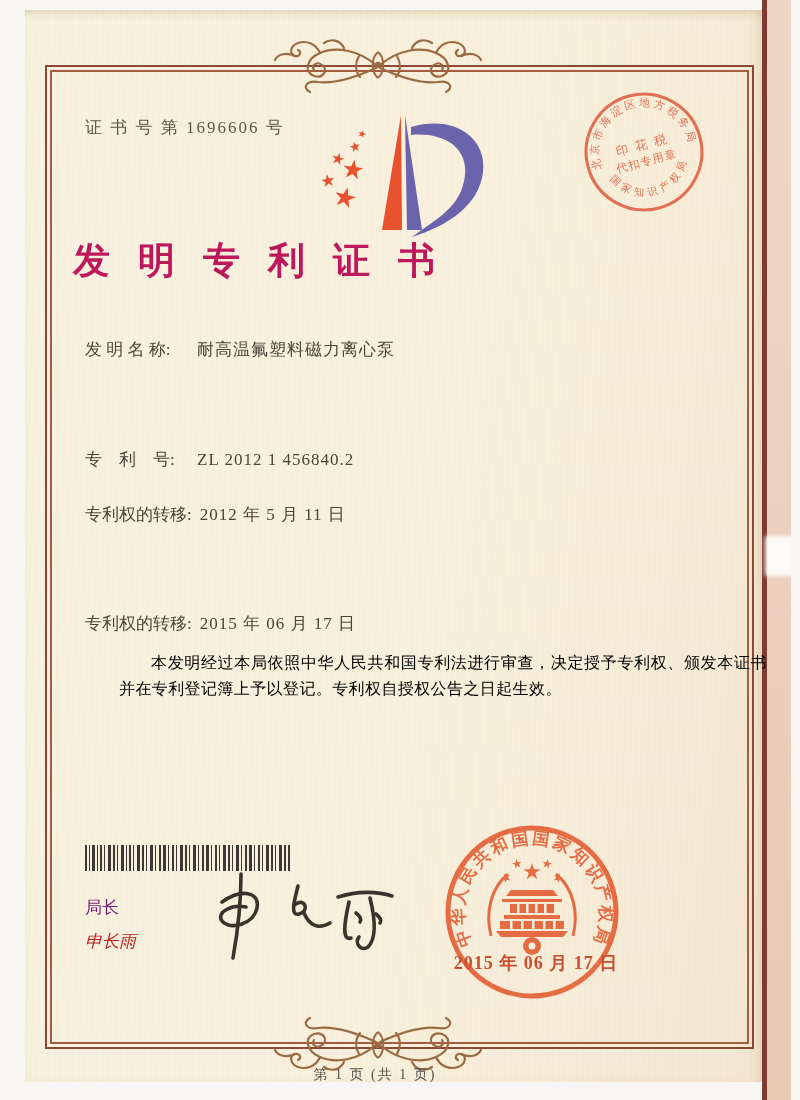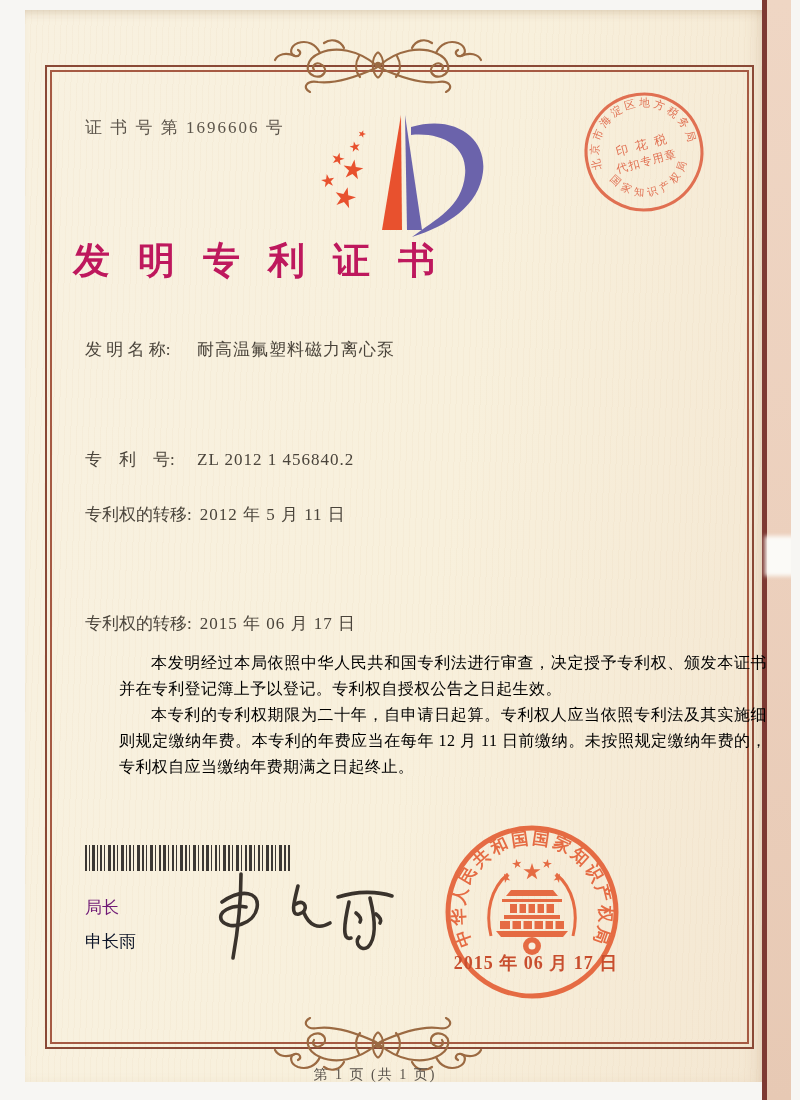--- a/index.html
+++ b/index.html
@@ -40,21 +40,21 @@
   .flabel{display:inline-block;min-width:104px;}
   .fvalue{margin-left:8px;letter-spacing:1px;}
 
   .body-text{position:absolute;left:84px;top:650px;width:648px;font-size:16px;line-height:1.62;
     color:#000000;text-align:justify;margin-left:35px;}
   .body-text p{margin:0;text-indent:2em;letter-spacing:0.4px;}
 
   .barcode{position:absolute;left:85px;top:845px;width:205px;height:26px;}
 
   .director-title{position:absolute;left:85px;top:896px;font-size:17px;color:#701a75;font-family:"Liberation Sans","DejaVu Sans",sans-serif;}
-  .director-name{position:absolute;left:85px;top:930px;font-size:17px;color:#0f172a;font-family:"Liberation Sans","DejaVu Sans",sans-serif;}
+  .director-name{position:absolute;left:85px;top:930px;font-size:17px;color:#b91c1c;font-family:"Liberation Sans","DejaVu Sans",sans-serif;font-style:italic;}
   .signature{position:absolute;left:200px;top:868px;width:200px;height:95px;}
 
   .seal{position:absolute;left:442px;top:822px;width:180px;height:180px;opacity:.95;}
   .seal-date{position:absolute;left:446px;top:951px;width:180px;text-align:center;
     font-size:18px;color:#c84e2e;letter-spacing:1px;font-weight:700;z-index:5;}
 
   .footer-page{position:absolute;left:45px;top:1066px;width:660px;text-align:center;
     font-size:14px;color:#57514a;letter-spacing:2px;}
 
   svg text{font-family:"Liberation Serif","DejaVu Serif",serif;}
@@ -146,21 +146,20 @@
   </div>
   <div class="frow" style="top:503px">
     <span class="flabel">专利权的转移:</span><span class="fvalue">2012 年 5 月 11 日</span>
   </div>
   <div class="frow" style="top:612px">
     <span class="flabel">专利权的转移:</span><span class="fvalue">2015 年 06 月 17 日</span>
   </div>
 
   <div class="body-text">
     <p>本发明经过本局依照中华人民共和国专利法进行审查，决定授予专利权、颁发本证书并在专利登记簿上予以登记。专利权自授权公告之日起生效。</p>
-    <p>本专利的专利权期限为二十年，自申请日起算。专利权人应当依照专利法及其实施细则规定缴纳年费。本专利的年费应当在每年 12 月 11 日前缴纳。未按照规定缴纳年费的，专利权自应当缴纳年费期满之日起终止。</p>
   </div>
 
   <svg class="barcode" viewBox="0 0 205 26" preserveAspectRatio="none">
     <g fill="#3c3834">
       <rect x="0" width="2" height="26"></rect>
         <rect x="4" width="1" height="26"></rect>
         <rect x="7" width="3" height="26"></rect>
       <rect x="12" width="1" height="26"></rect>
         <rect x="15" width="2" height="26"></rect>
         <rect x="19" width="1" height="26"></rect>

